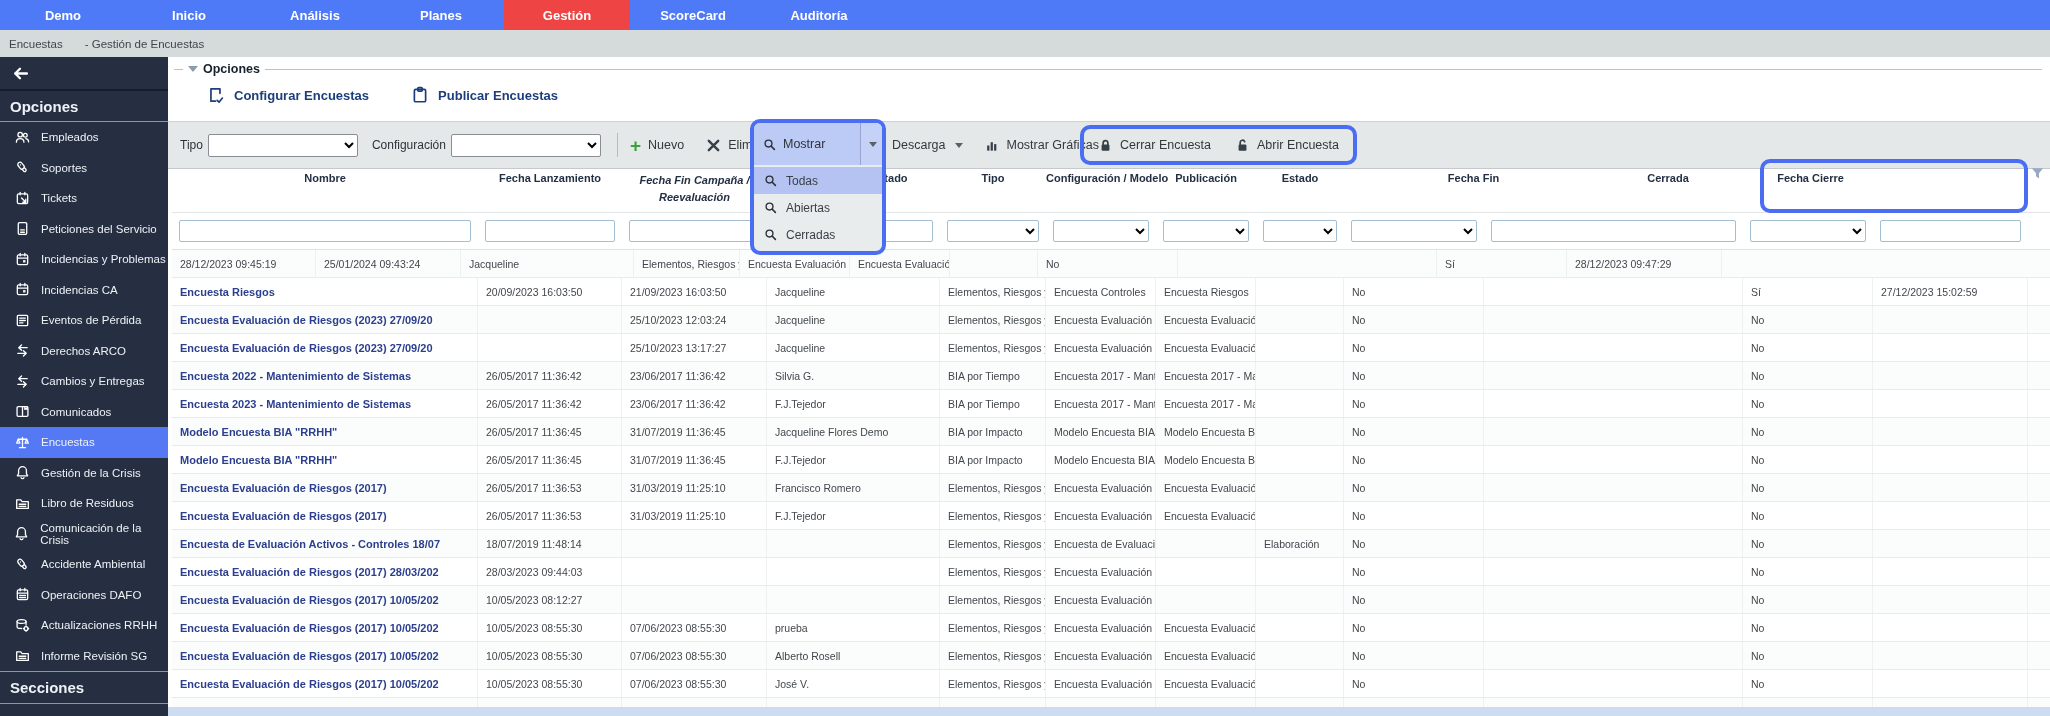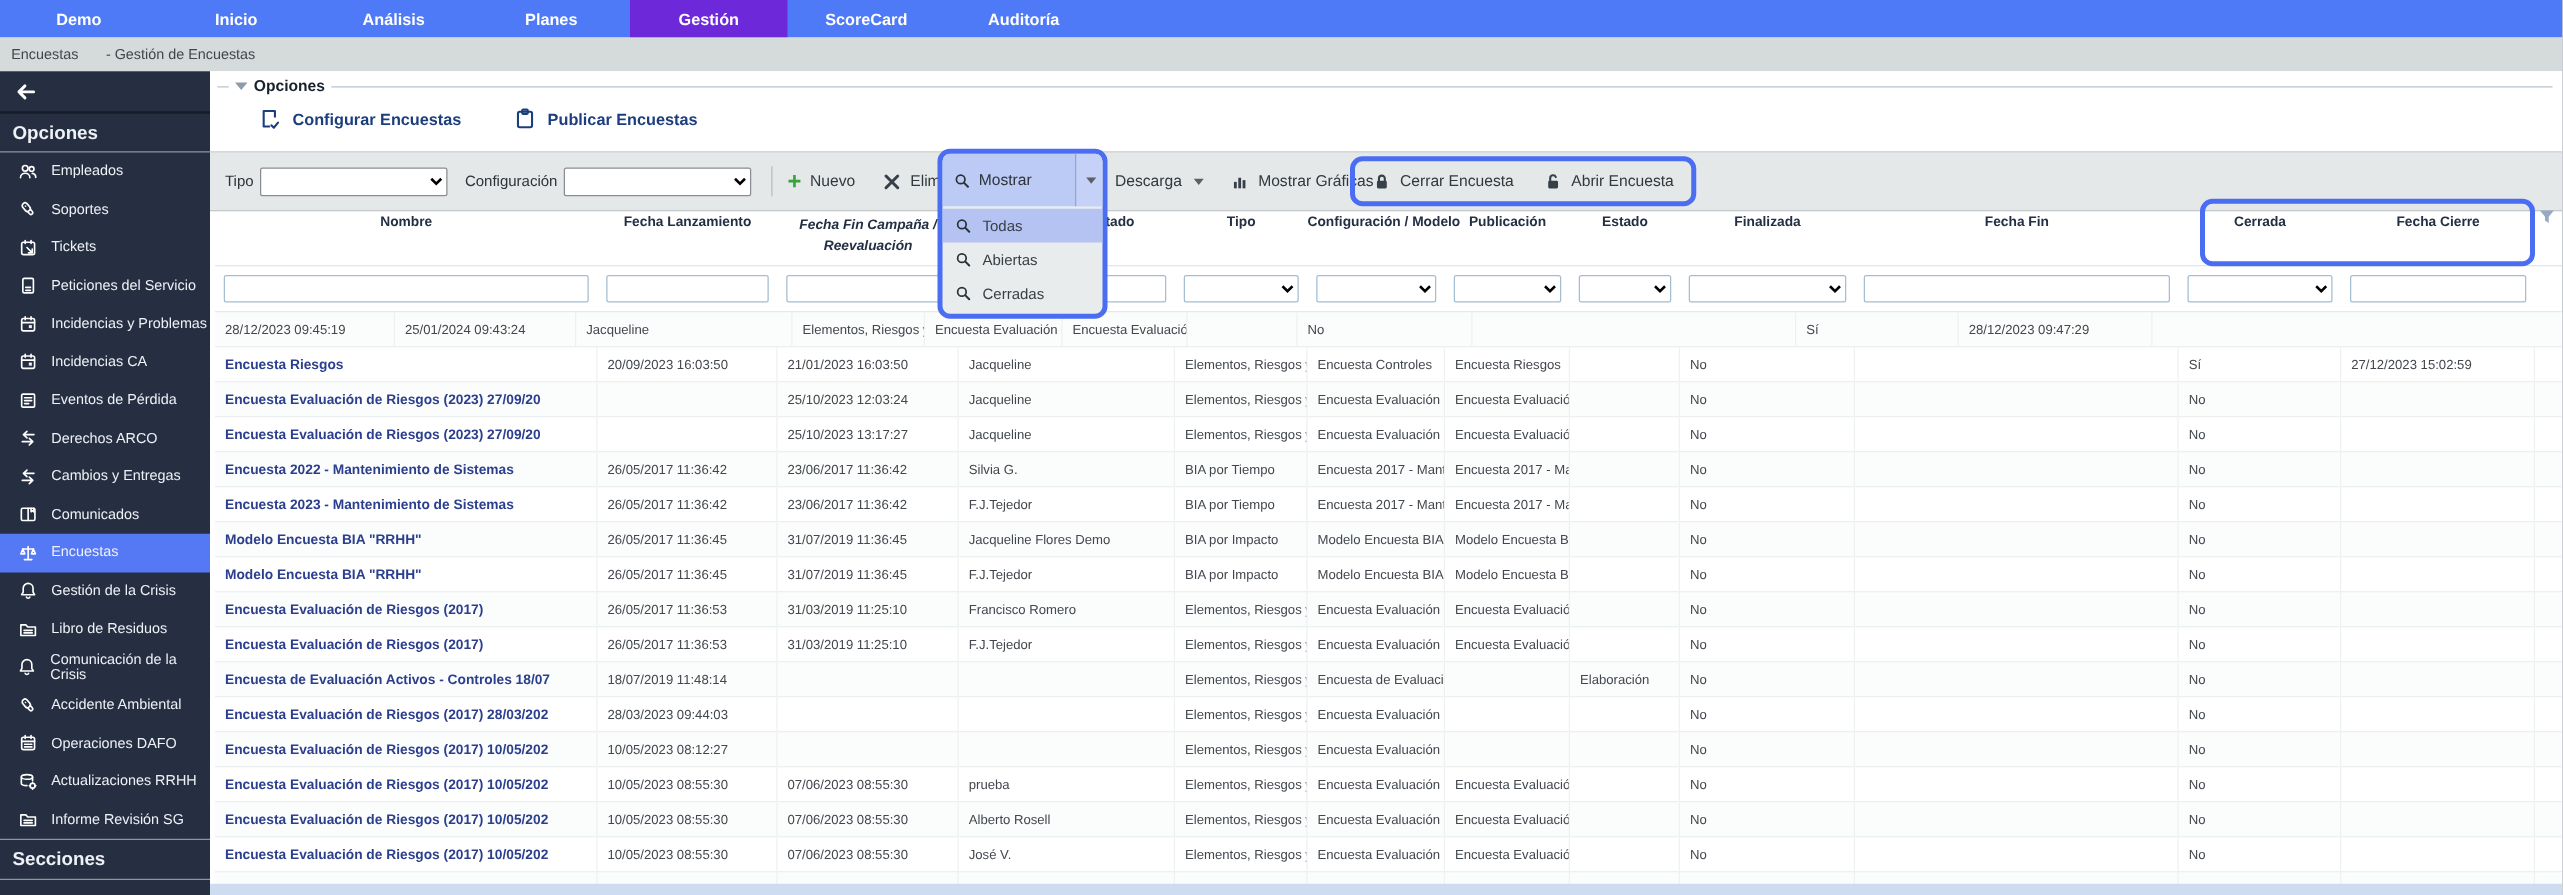--- a/index.html
+++ b/index.html
@@ -2,21 +2,21 @@
 <html><head>
 <meta charset="utf-8">
 <style>
   html,body{margin:0;padding:0;background:#9aa0a6;}
   .app{position:relative;width:2050px;height:716px;overflow:hidden;background:#fff;
        font-family:"Liberation Sans",sans-serif;-webkit-font-smoothing:antialiased;}
   
   .navbar{position:absolute;left:0;top:0;width:2050px;height:30px;background:#4e7af8;display:flex;}
   .nav-tab{width:126px;height:30px;display:flex;align-items:center;justify-content:center;
            color:#fff;font-size:13px;font-weight:600;cursor:pointer;}
-  .nav-tab.active{background:#6d28d9;}
+  .nav-tab.active{background:#ef4444;}
   
   .breadcrumb{position:absolute;left:0;top:30px;width:2050px;height:27px;background:#d5dadb;
               display:flex;align-items:center;font-size:11.5px;color:#41464b;}
   .breadcrumb .bc-root{margin-left:9px;}
   .breadcrumb .bc-cur{margin-left:22px;}
   
   .sidebar{position:absolute;left:0;top:57px;width:168px;height:659px;background:#262f41;color:#eef1f6;}
   .sb-back{height:32px;display:flex;align-items:center;padding-left:12px;border-bottom:2px solid #161c2a;cursor:pointer;}
   .sb-back svg{width:17px;height:17px;stroke:#fff;}
   .sb-title{height:30px;display:flex;align-items:center;padding-left:10px;font-size:15px;font-weight:bold;
@@ -383,21 +383,20 @@
   <div class="grid">
     <div class="g-head" id="g-head">
         <div class="g-hcell" style="width: 306px;">Nombre</div>
         <div class="g-hcell" style="width: 144px;">Fecha Lanzamiento</div>
         <div class="g-hcell wrap" style="width: 145px; font-style: italic;">Fecha Fin Campaña / Reevaluación</div>
         <div class="g-hcell" style="width: 173px;">Responsable Estado</div>
         <div class="g-hcell" style="width: 106px;">Tipo</div>
         <div class="g-hcell" style="width: 110px;">Configuración / Modelo</div>
         <div class="g-hcell" style="width: 100px;">Publicación</div>
         <div class="g-hcell" style="width: 88px;">Estado</div>
-        <div class="g-hcell" style="width: 140px;">Finalizada</div>
         <div class="g-hcell" style="width: 259px;">Fecha Fin</div>
         <div class="g-hcell" style="width: 130px;">Cerrada</div>
         <div class="g-hcell" style="width: 155px;">Fecha Cierre</div>
       </div>
     <div class="g-filter" id="g-filter">
         <div class="g-fcell" style="width: 306px;"><input type="text" style=""></div>
         <div class="g-fcell" style="width: 144px;"><input type="text" style=""></div>
         <div class="g-fcell" style="width: 145px;"><input type="text" style=""></div>
         <div class="g-fcell" style="width: 173px;"><input type="text" style=""></div>
         <div class="g-fcell" style="width: 106px;"><select></select></div>
@@ -419,21 +418,21 @@
           <div class="g-cell" style="width: 100px;">Encuesta Evaluación de</div>
           <div class="g-cell" style="width: 88px;"></div>
           <div class="g-cell" style="width: 140px;">No</div>
           <div class="g-cell" style="width: 259px;"></div>
           <div class="g-cell" style="width: 130px;">Sí</div>
           <div class="g-cell" style="width: 155px;">28/12/2023 09:47:29</div>
         </div>
         <div class="g-row">
           <div class="g-cell name" style="width: 306px;">Encuesta Riesgos</div>
           <div class="g-cell" style="width: 144px;">20/09/2023 16:03:50</div>
-          <div class="g-cell" style="width: 145px;">21/01/2023 16:03:50</div>
+          <div class="g-cell" style="width: 145px;">21/09/2023 16:03:50</div>
           <div class="g-cell" style="width: 173px;">Jacqueline</div>
           <div class="g-cell" style="width: 106px;">Elementos, Riesgos y Control</div>
           <div class="g-cell" style="width: 110px;">Encuesta Controles</div>
           <div class="g-cell" style="width: 100px;">Encuesta Riesgos</div>
           <div class="g-cell" style="width: 88px;"></div>
           <div class="g-cell" style="width: 140px;">No</div>
           <div class="g-cell" style="width: 259px;"></div>
           <div class="g-cell" style="width: 130px;">Sí</div>
           <div class="g-cell" style="width: 155px;">27/12/2023 15:02:59</div>
         </div>

